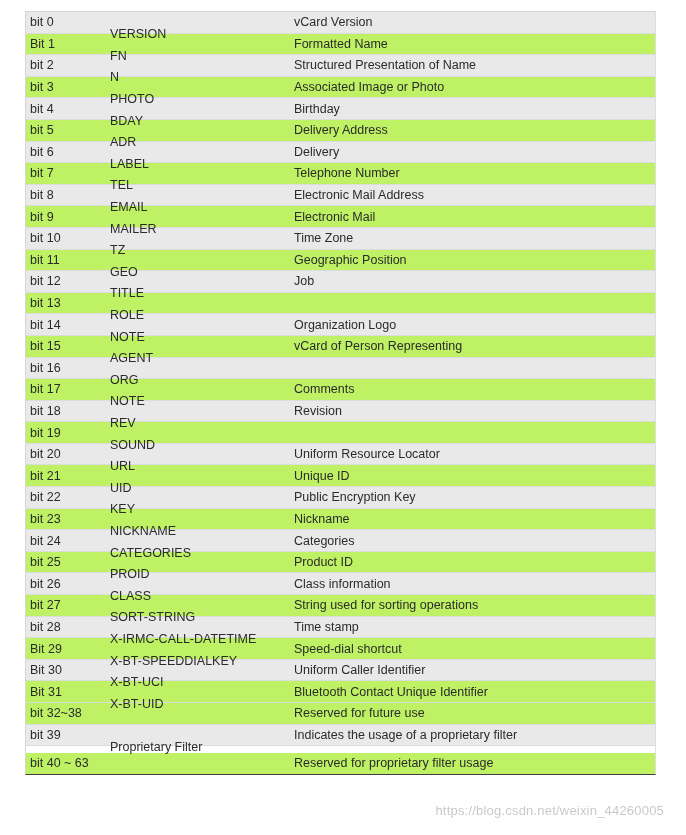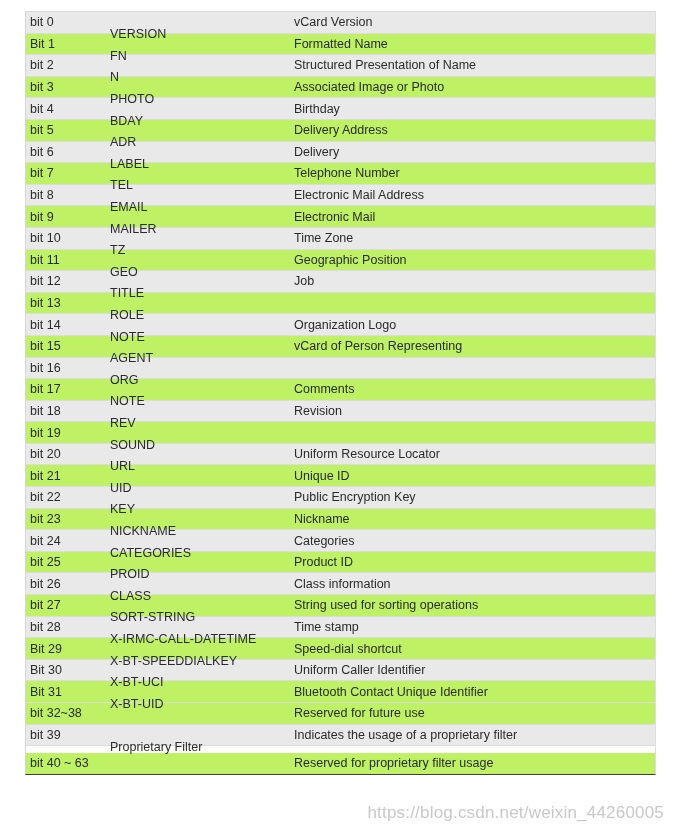--- a/index.html
+++ b/index.html
@@ -49,21 +49,21 @@
     overflow: hidden;
     box-sizing: border-box;
   }
   .c-bit  { width: 80px; }
   .c-name { width: 184px; margin-top: 24px; }
   .c-desc { flex: 1; }
   .watermark {
     position: absolute;
     top: 803px;
     right: 22px;
-    font-size: 17px;
+    font-size: 13px;
     color: #c9c9c9;
     letter-spacing: 0.2px;
   }
 </style>
 </head>
 <body>
 
 <div class="page">
   <div class="vcard-table" id="vcard-table">
       <div class="row shaded">

